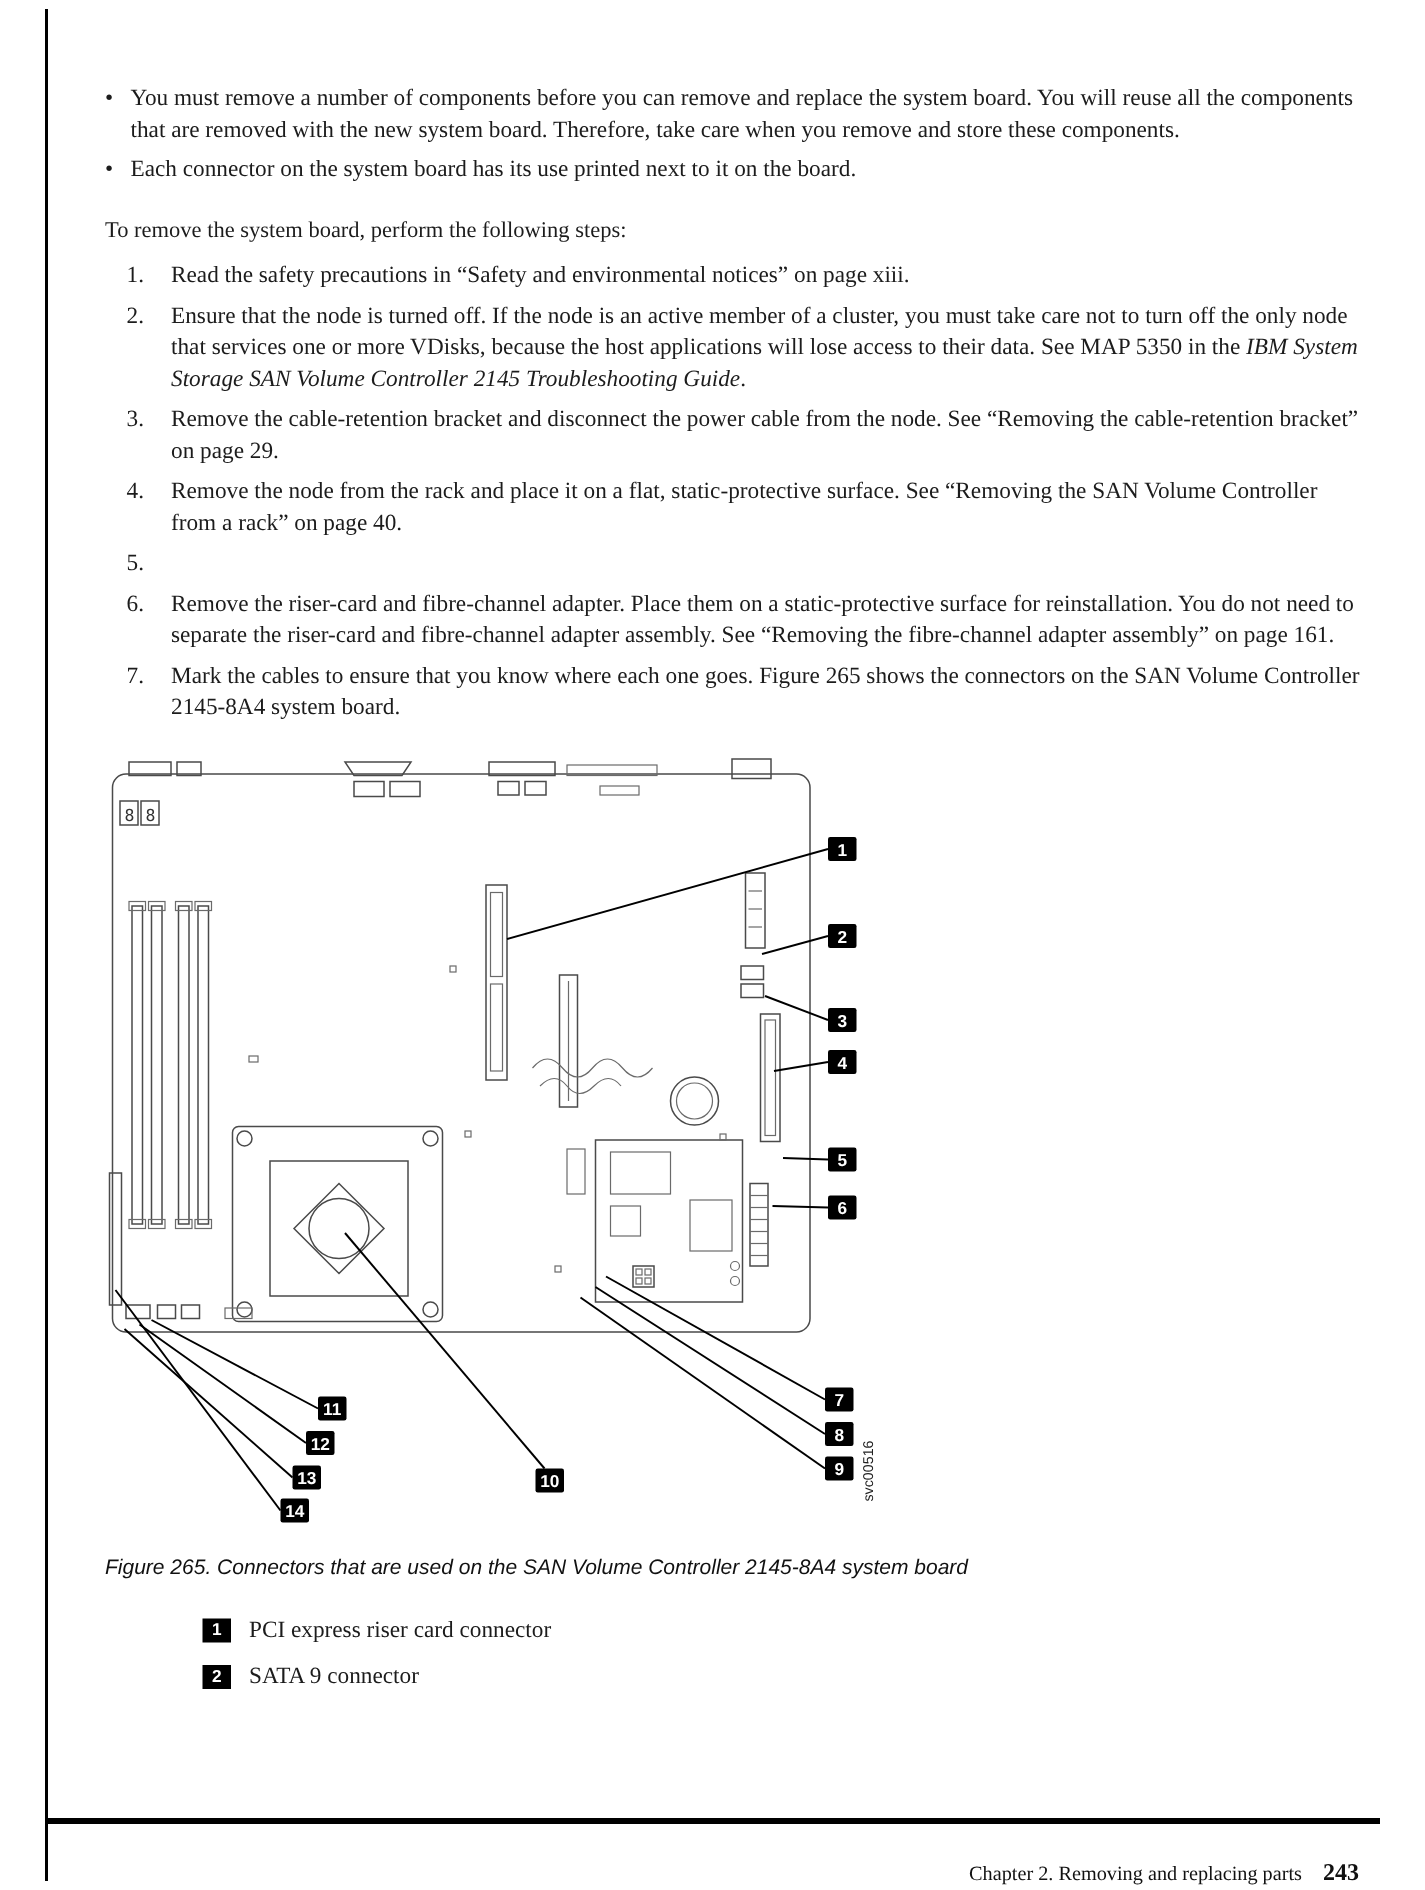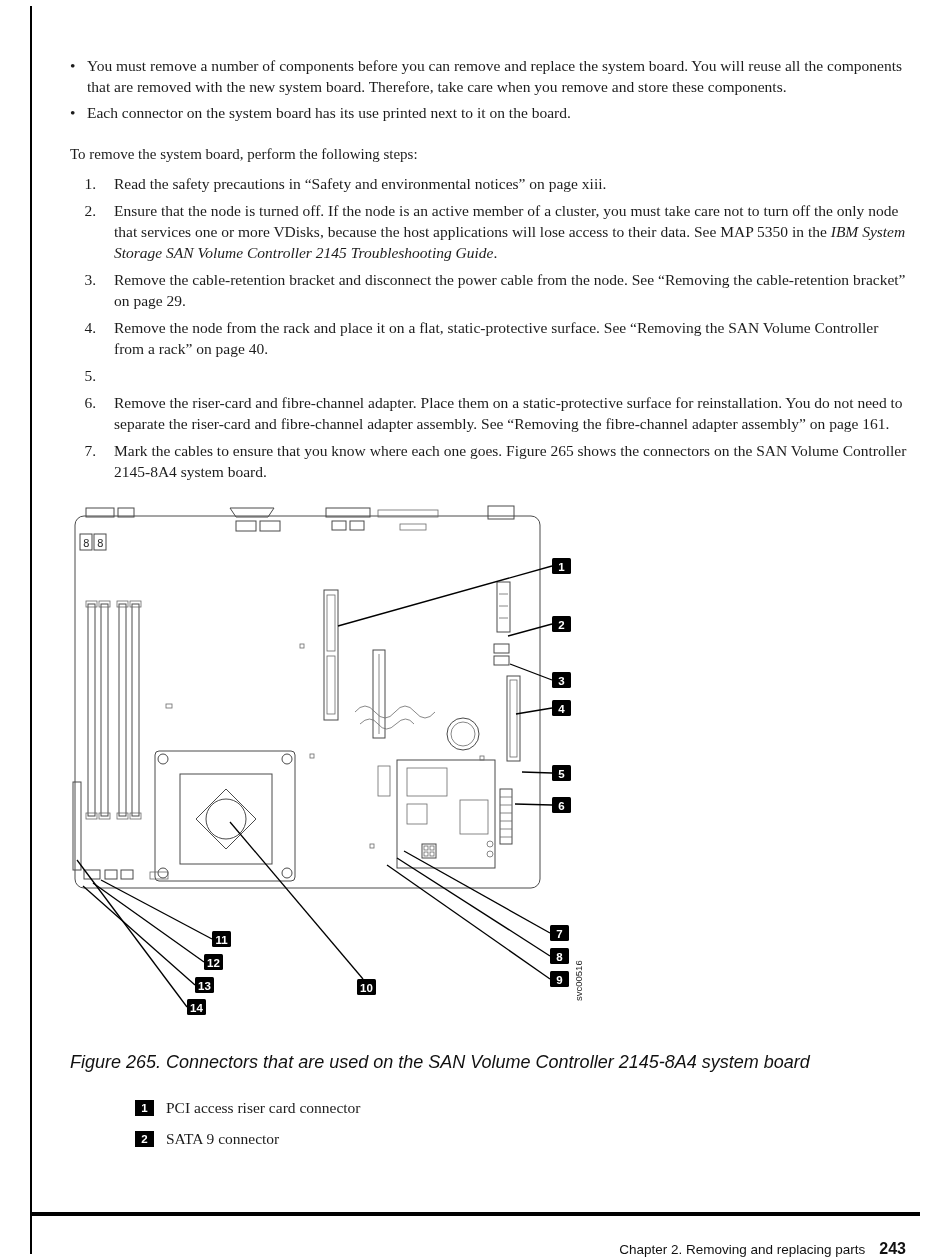--- a/index.html
+++ b/index.html
@@ -13,34 +13,34 @@
   .bullet-glyph { flex:0 0 17px; }
   .bullet-text { flex:1; }
   .intro { font-size:15px; line-height:21px; margin-top:21px; margin-bottom:8px; }
   .step { display:flex; font-size:15.5px; line-height:21px; margin-bottom:6px; }
   .step-num { flex:0 0 26px; text-align:right; }
   .step-body { flex:1; margin-left:18px; }
   .step-body i { font-family:"Liberation Serif", serif; }
   .figure-wrap { margin-top:22px; width:620px; height:520px; position:relative; }
   .figure-wrap svg { display:block; }
   .fig-caption {
-    margin-top:28px; font-family:"Liberation Sans", sans-serif;
-    font-style:italic; font-size:18px; color:#111;
+    margin-top:12px; font-family:"Liberation Sans", sans-serif;
+    font-style:italic; font-size:14px; color:#111;
   }
   .legend { margin-top:26px; margin-left:65px; }
   .legend-row { display:flex; align-items:center; margin-bottom:13px; font-size:15.5px; }
   .legend-key {
     width:19px; height:16px; background:#000; color:#fff; text-align:center;
     font-family:"Liberation Sans", sans-serif; font-weight:bold; font-size:11.5px;
     line-height:16px; margin-right:12px; flex:0 0 19px;
   }
   .footer-bar { position:absolute; left:30px; top:1212px; width:890px; height:4px; background:#000; }
   .footer-text {
     position:absolute; top:1240px; right:44px; font-size:13.5px; color:#111;
-    font-family:Liberation Sans, sans-serif;
+    font-family:Liberation Serif, serif;
   }
   .footer-text .pgnum { font-weight:bold; font-size:16px; margin-left:14px; }
   .board-stroke { fill:none; stroke:#4a4a4a; stroke-width:1; }
   .board-stroke-light { fill:none; stroke:#6a6a6a; stroke-width:0.8; }
 </style>
 </head>
 <body>
 
 <div class="left-rule"></div>
 
@@ -294,21 +294,21 @@
           </g>
         </g>
     </svg>
   </div>
 
   <div class="fig-caption">Figure 265. Connectors that are used on the SAN Volume Controller 2145-8A4 system board</div>
 
   <div class="legend">
     <div class="legend-row">
       <span class="legend-key">1</span>
-      <span>PCI access riser card connector</span>
+      <span>PCI express riser card connector</span>
     </div>
     <div class="legend-row">
       <span class="legend-key">2</span>
       <span>SATA 9 connector</span>
     </div>
   </div>
 
 </div>
 
 <div class="footer-bar"></div>

